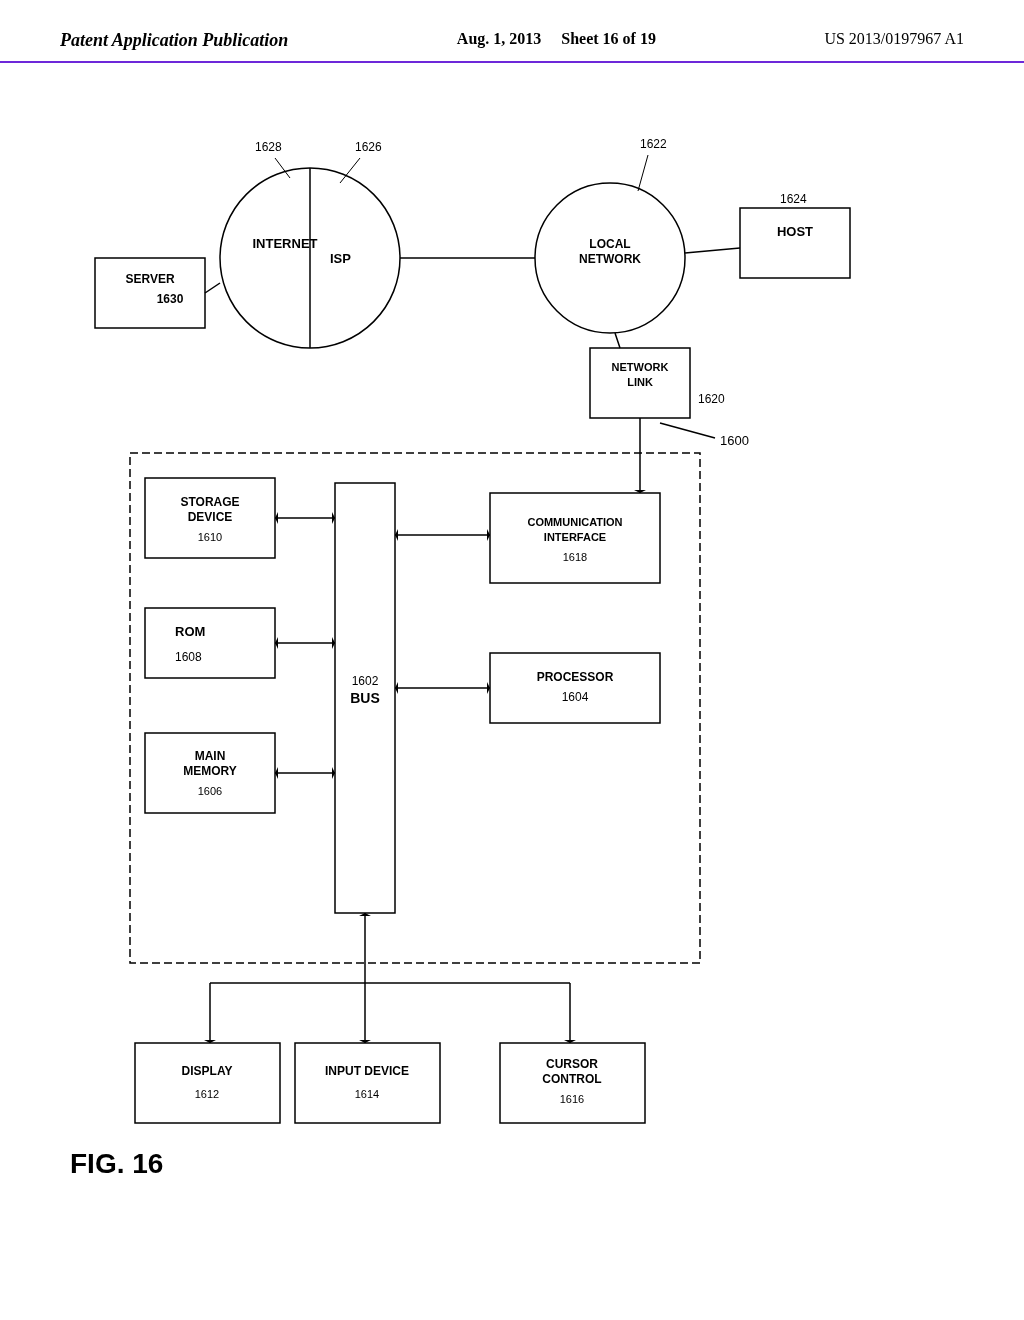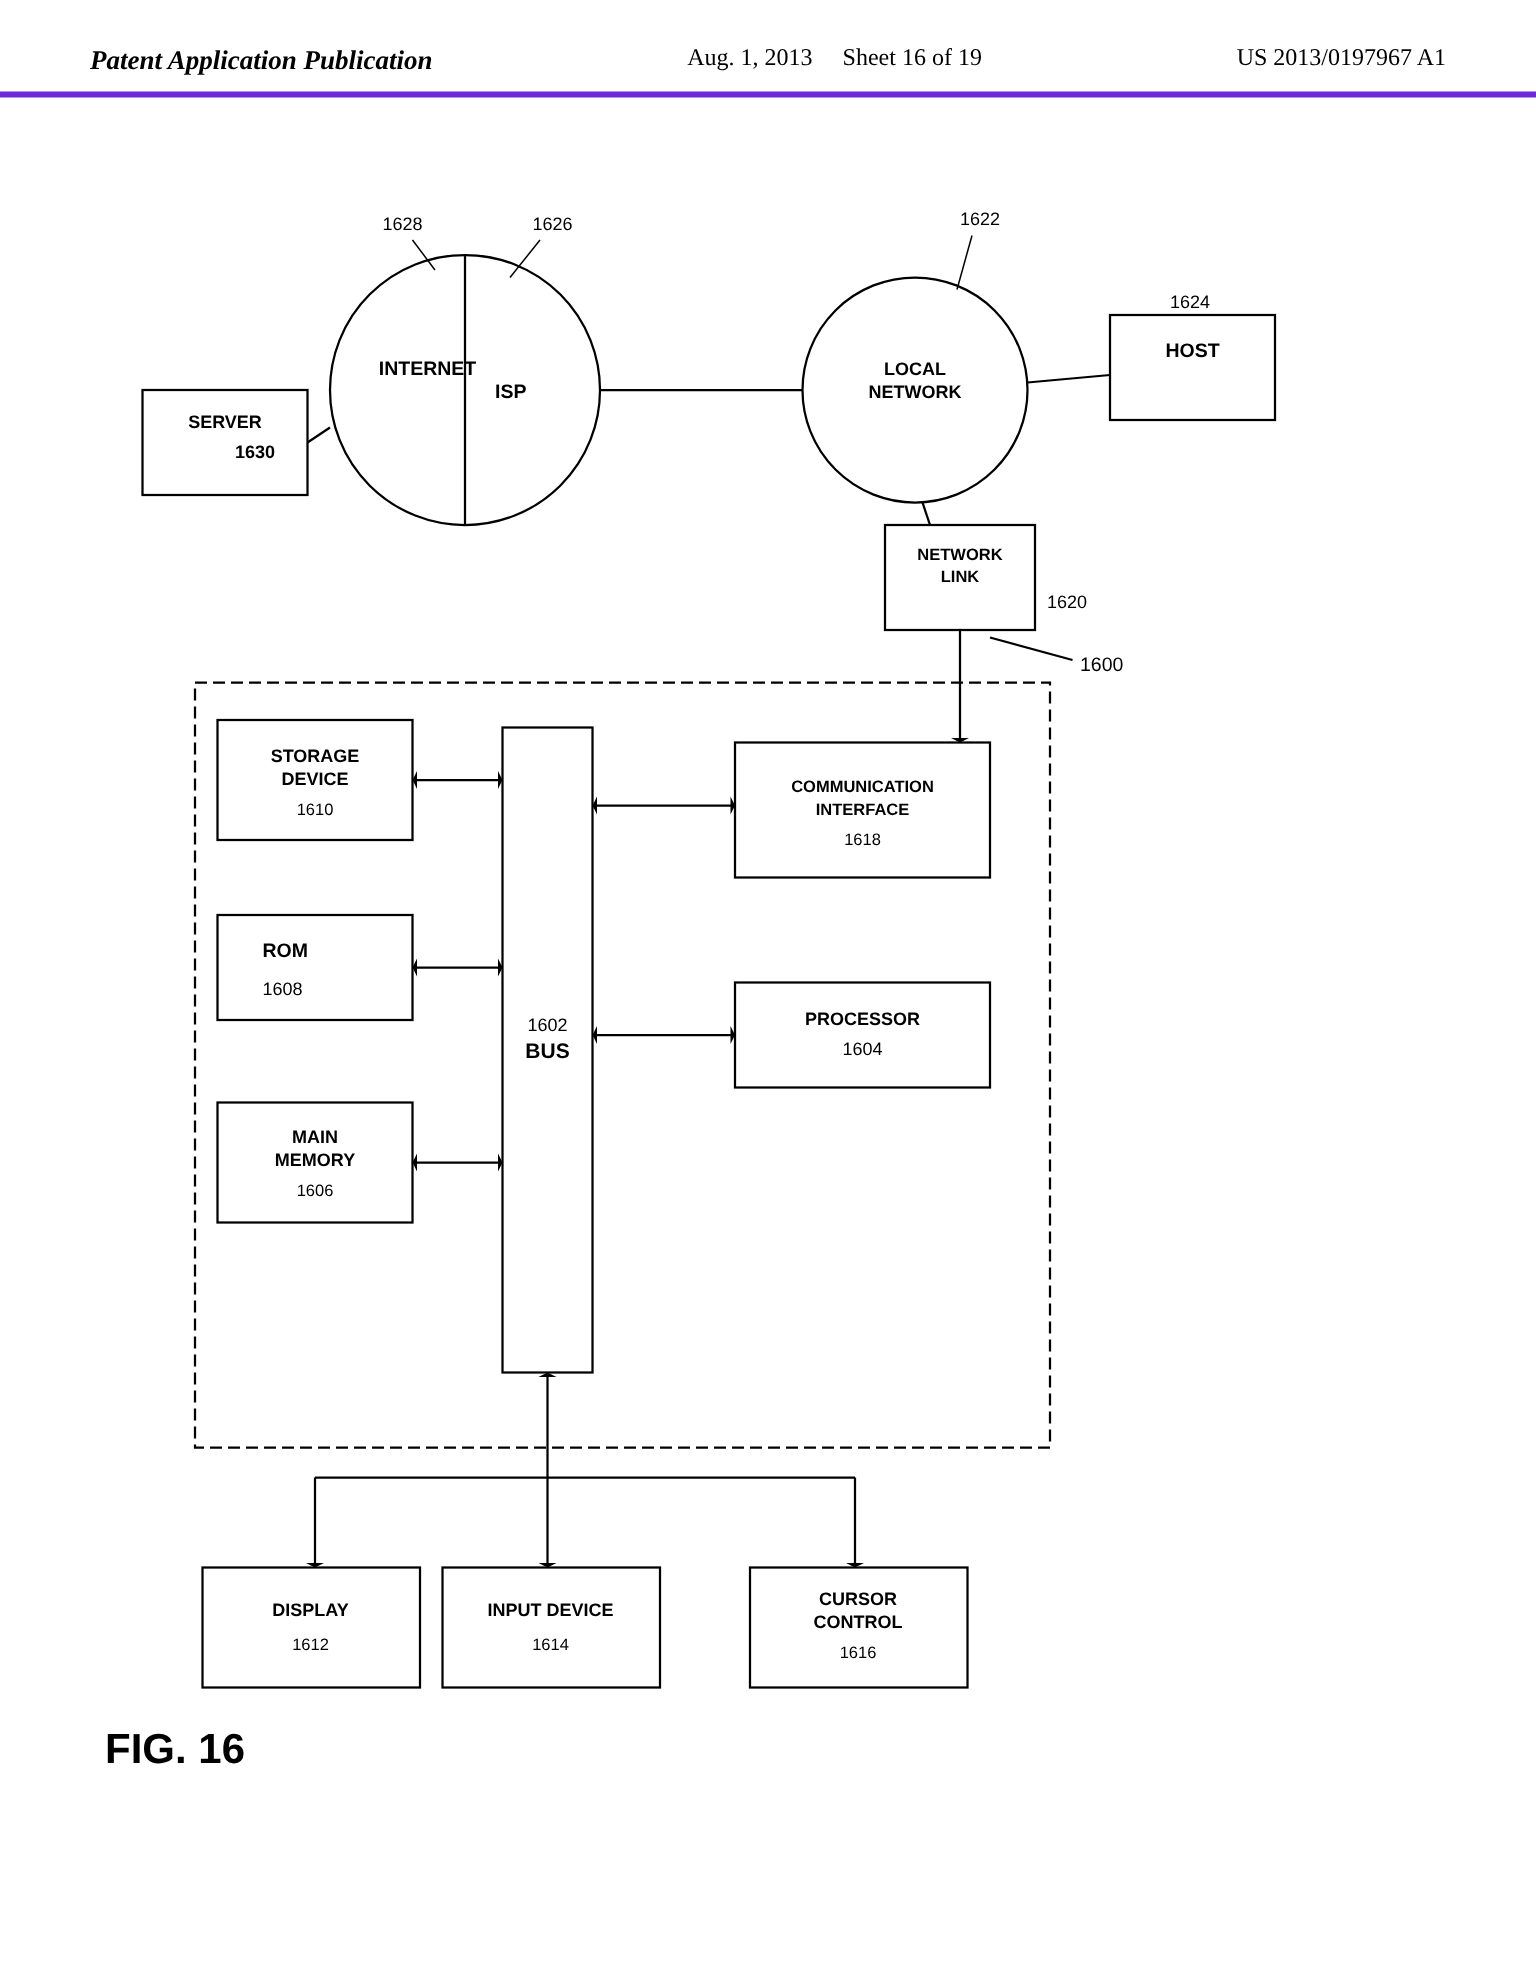--- a/index.html
+++ b/index.html
@@ -9,30 +9,31 @@
       background: #fff;
       font-family: 'Times New Roman', Times, serif;
       overflow: hidden;
       position: relative;
     }
     .header {
       display: flex;
       justify-content: space-between;
       align-items: flex-start;
       padding: 30px 60px 10px 60px;
-      border-bottom: 4px solid #6d28d9;
+      border-bottom: 2px solid #6d28d9;
     }
     .header-left {
       font-size: 18px;
       font-weight: bold;
       font-style: italic;
     }
     .header-center {
       font-size: 16px;
       text-align: center;
+      font-weight: bold;
     }
     .header-right {
       font-size: 16px;
       font-weight: normal;
     }
     .diagram-area {
       position: relative;
       width: 100%;
       height: 1220px;
     }

